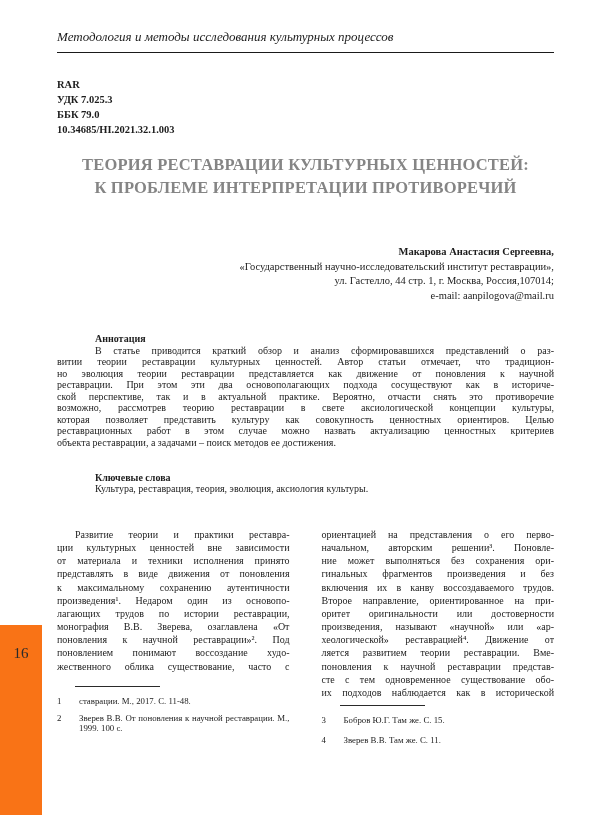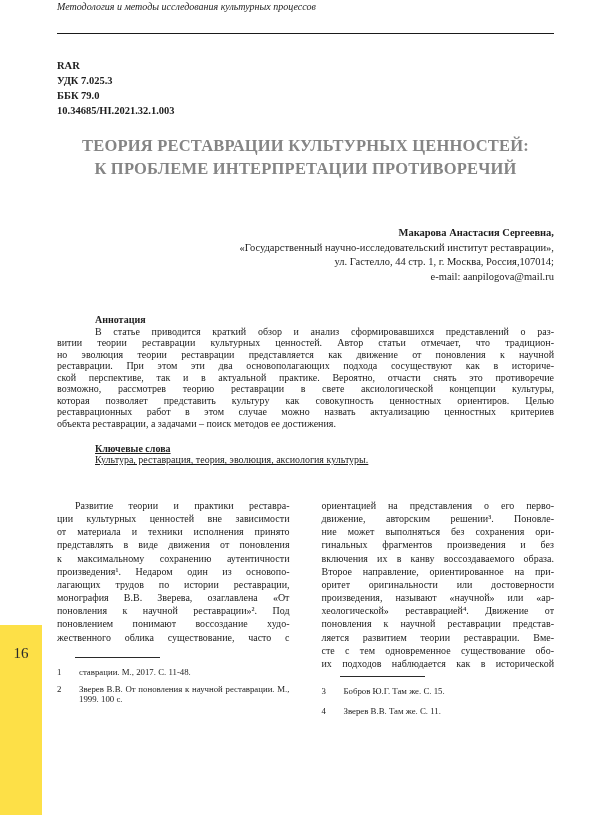--- a/index.html
+++ b/index.html
@@ -26,24 +26,25 @@
     font-size: 15px;
     color: #2b2b2b;
   }
   .content {
     position: absolute;
     left: 57px;
     top: 0;
     width: 497px;
   }
   .journal-header {
+    margin-top: 30px;
     font-style: italic;
-    font-size: 10px;
+    font-size: 13px;
     line-height: 13px;
-    padding-bottom: 20px;
+    padding-bottom: 9px;
     border-bottom: 1.2px solid #1a1a1a;
   }
   .meta {
     margin-top: 24px;
     font-weight: bold;
     font-size: 10.5px;
     line-height: 15px;
   }
   .title {
     margin-top: 16px;
@@ -61,21 +62,21 @@
   }
   .author-name { font-weight: bold; }
   .abstract { margin-top: 30px; font-size: 10px; }
   .section-heading {
     font-weight: bold;
     padding-left: 38px;
     font-size: 10px;
     line-height: 11.5px;
   }
   .abstract .jline { line-height: 11.45px; }
-  .keywords { margin-top: 14px; font-size: 10px; text-decoration: underline; }
+  .keywords { margin-top: 24px; font-size: 10px; }
   .keywords-text { padding-left: 38px; line-height: 11.5px; }
   .columns { margin-top: 33px; display: flex; gap: 32px; }
   .col { width: 236.5px; font-size: 10px; }
   .col .jline { line-height: 13.15px; }
   .jline { text-align: justify; text-align-last: justify; }
   .jline.last { text-align-last: left; }
   .fn-rule {
     width: 85px;
     border-top: 1px solid #2a2a2a;
     margin: 13px 0 0 18px;
@@ -87,21 +88,21 @@
   .col-right .footnote { margin-bottom: 9px; }
   .fn-num { width: 22px; flex: none; }
   .fn-text { flex: 1; }
   .fn-text .jline { line-height: 10.9px; }
 </style>
 </head>
 <body>
 
 <div class="page">
 
-  <div class="sidebar" style="background: #fde047;">
+  <div class="sidebar" style="background: #f97316;">
     <div class="page-number">16</div>
   </div>
 
   <div class="content">
 
     <div class="journal-header">Методология и методы исследования культурных процессов</div>
 
     <div class="meta">
       <div>RAR</div>
       <div>УДК 7.025.3</div>
@@ -169,30 +170,30 @@
               <div class="fn-text">
                 <div class="jline">Зверев В.В. От поновления к научной реставрации. М.,</div>
                 <div class="jline last">1999. 100 с.</div>
               </div>
             </div>
           </div>
       </div>
       <div class="col col-right">
         <div>
             <div class="jline">ориентацией на представления о его перво-</div>
-            <div class="jline">движение, авторским решении³. Поновле-</div>
+            <div class="jline">начальном, авторским решении³. Поновле-</div>
             <div class="jline">ние может выполняться без сохранения ори-</div>
             <div class="jline">гинальных фрагментов произведения и без</div>
-            <div class="jline">включения их в канву воссоздаваемого образа.</div>
+            <div class="jline">включения их в канву воссоздаваемого трудов.</div>
             <div class="jline">Второе направление, ориентированное на при-</div>
             <div class="jline">оритет оригинальности или достоверности</div>
             <div class="jline">произведения, называют «научной» или «ар-</div>
             <div class="jline">хеологической» реставрацией⁴. Движение от</div>
+            <div class="jline">ляется развитием теории реставрации. Вме-</div>
             <div class="jline">поновления к научной реставрации представ-</div>
-            <div class="jline">ляется развитием теории реставрации. Вме-</div>
             <div class="jline">сте с тем одновременное существование обо-</div>
             <div class="jline">их подходов наблюдается как в исторической</div>
           </div>
         <div class="fn-rule"></div>
         <div class="footnotes">
             <div class="footnote">
               <span class="fn-num">3</span>
               <div class="fn-text">
                 <div class="jline last">Бобров Ю.Г. Там же. С. 15.</div>
               </div>

